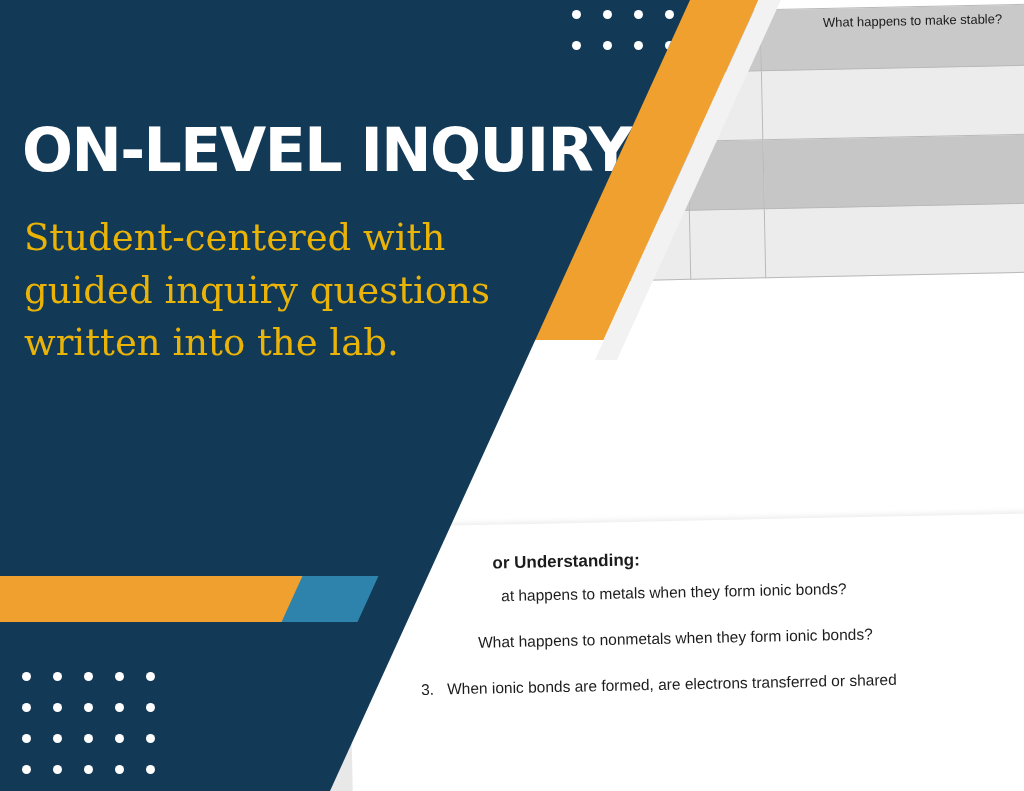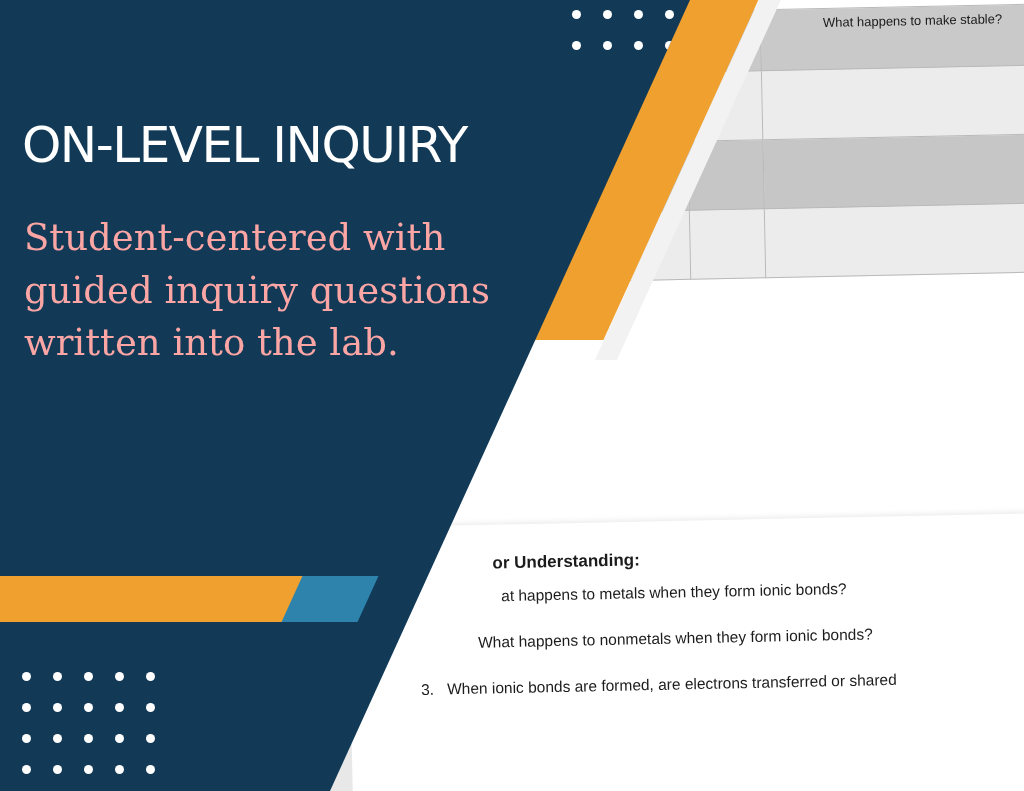--- a/index.html
+++ b/index.html
@@ -184,36 +184,36 @@
     transform: skewX(-24.5deg);
   }
 
   
   .headline {
     position: absolute;
     left: 22px;
     top: 120px;
     margin: 0;
     font-family: "DejaVu Sans", sans-serif;
-    font-weight: normal;
-    font-size: 50px;
+    font-weight: bold;
+    font-size: 60px;
     letter-spacing: -1.5px;
     color: #ffffff;
     line-height: 1;
   }
   .subcopy {
     position: absolute;
     left: 24px;
     top: 212px;
     width: 520px;
     margin: 0;
     font-family: "DejaVu Serif", serif;
     font-size: 37px;
     line-height: 1.42;
-    color: #fca5a5;
+    color: #eab308;
     font-weight: 400;
   }
 </style>
 </head>
 <body>
 
 <div id="stage">
 
   <div class="doc-layer">
     <div class="doc-page">

